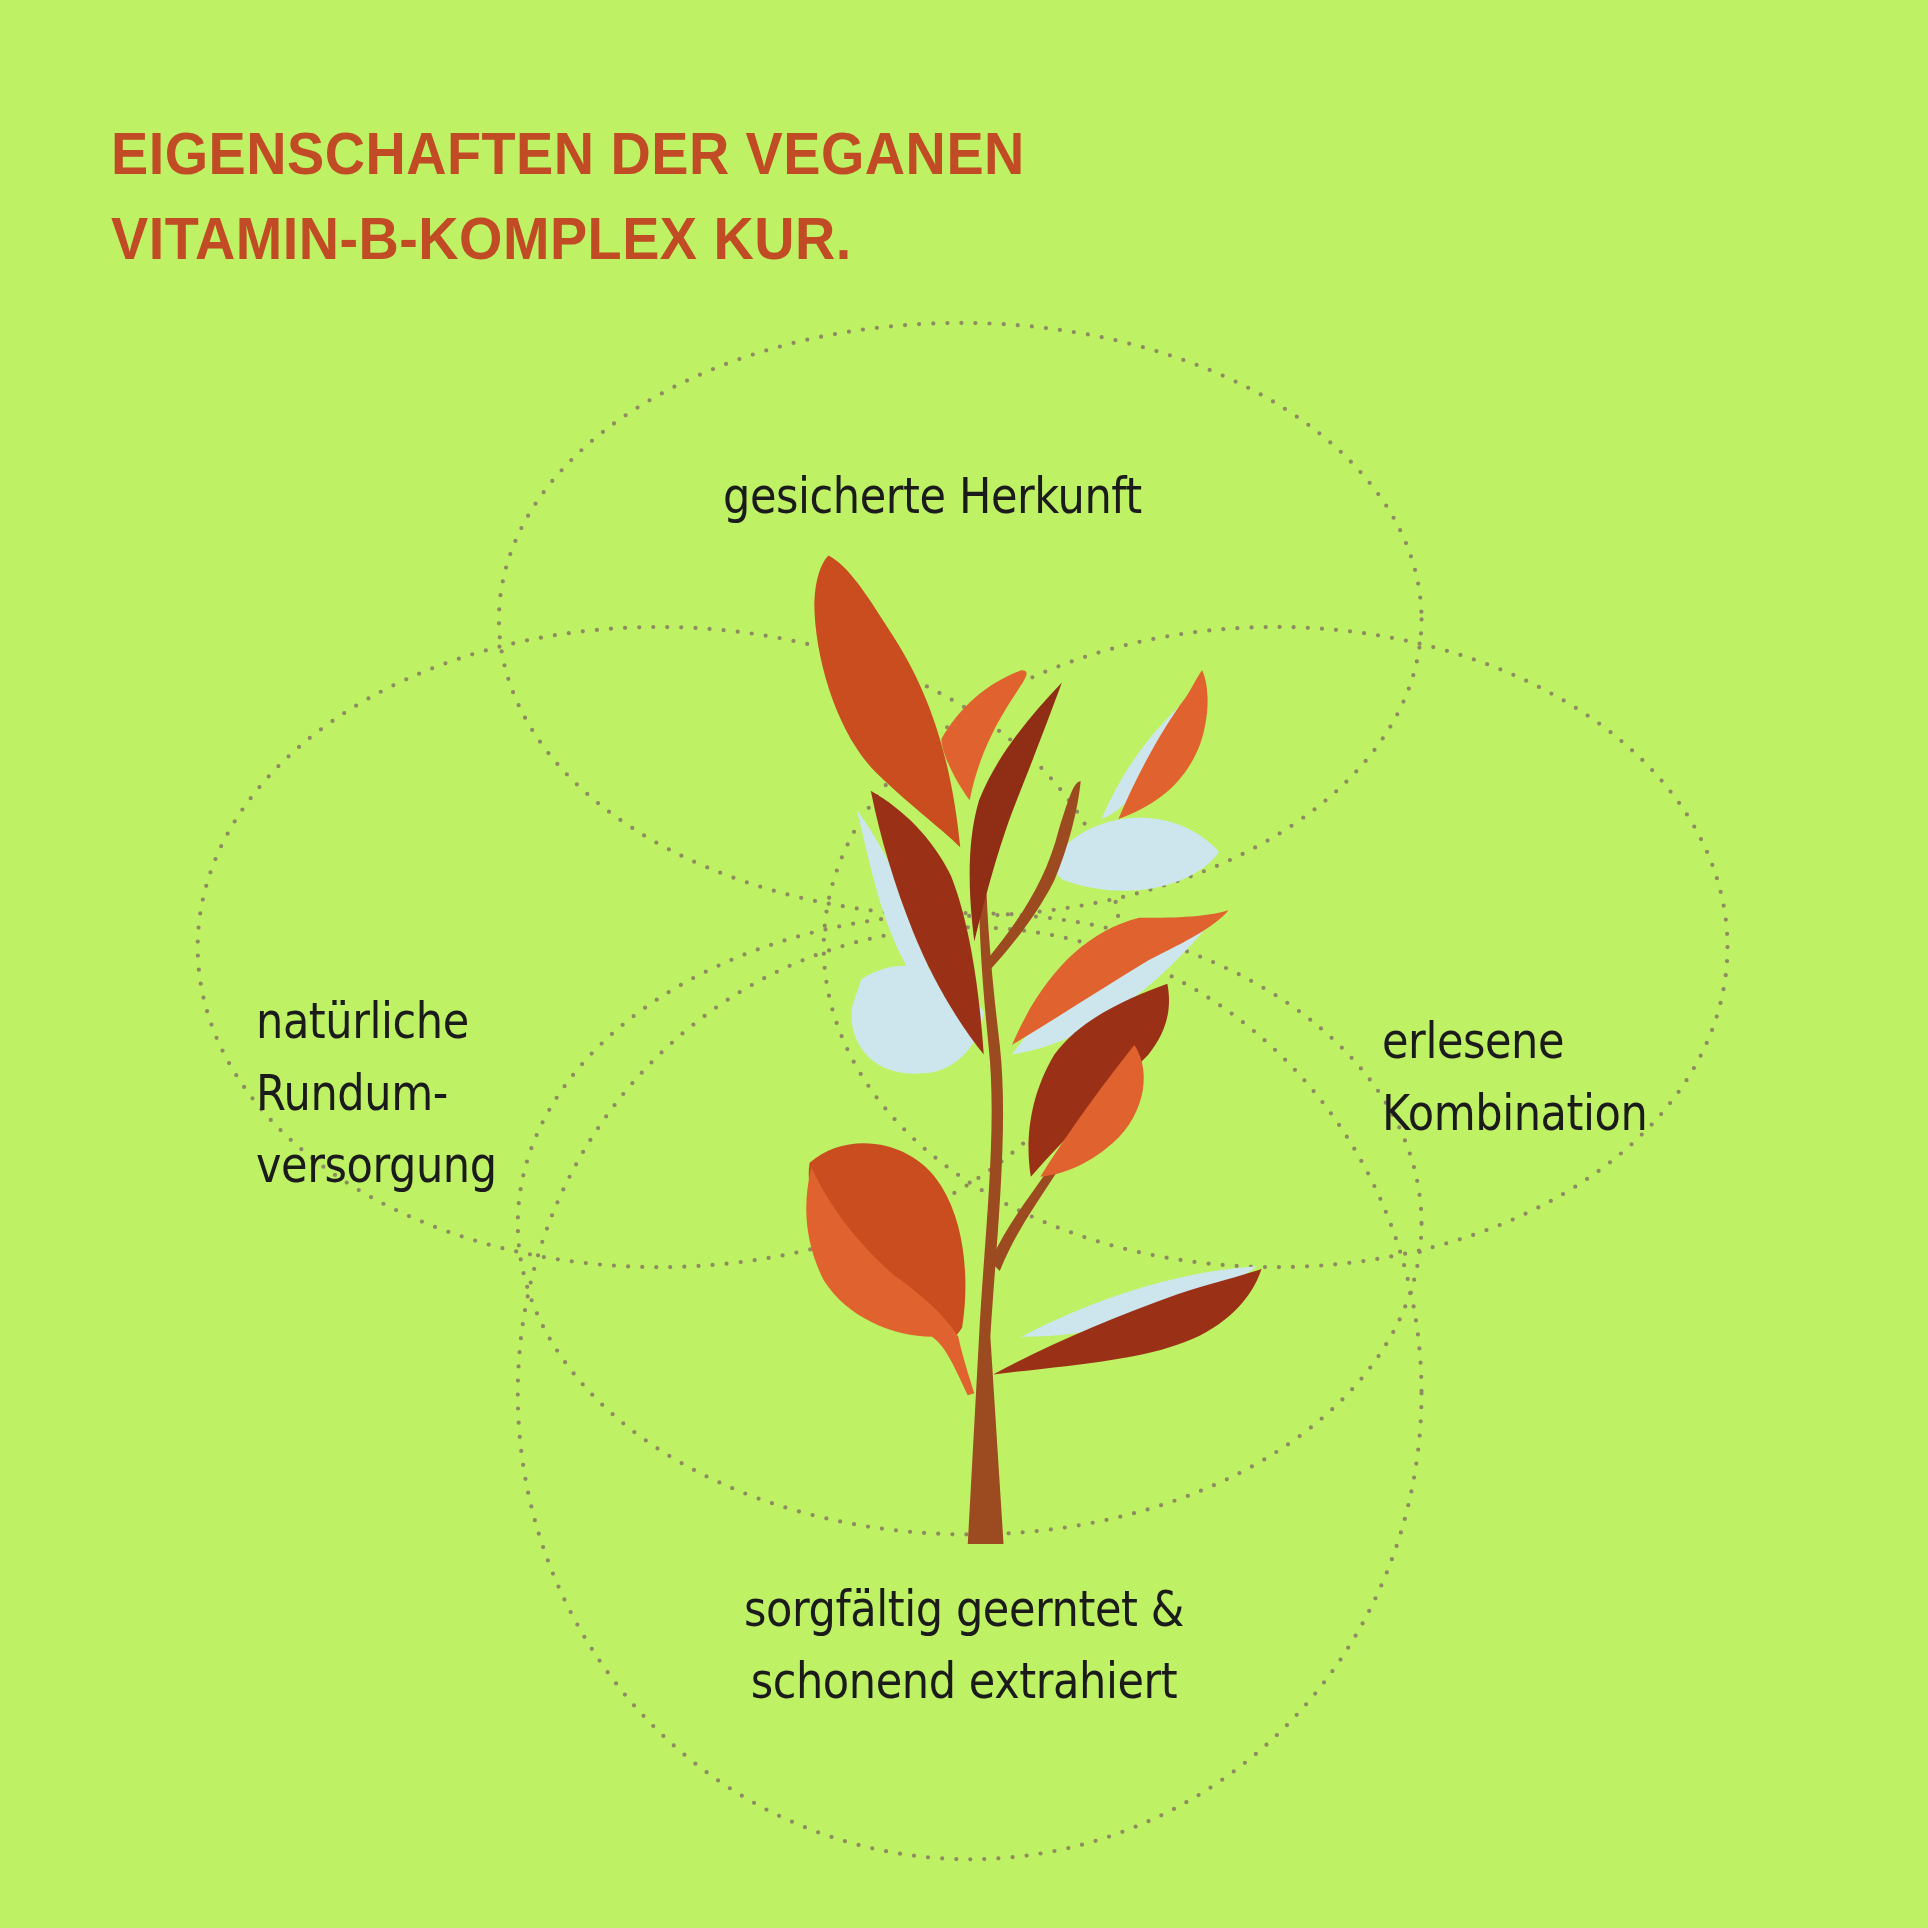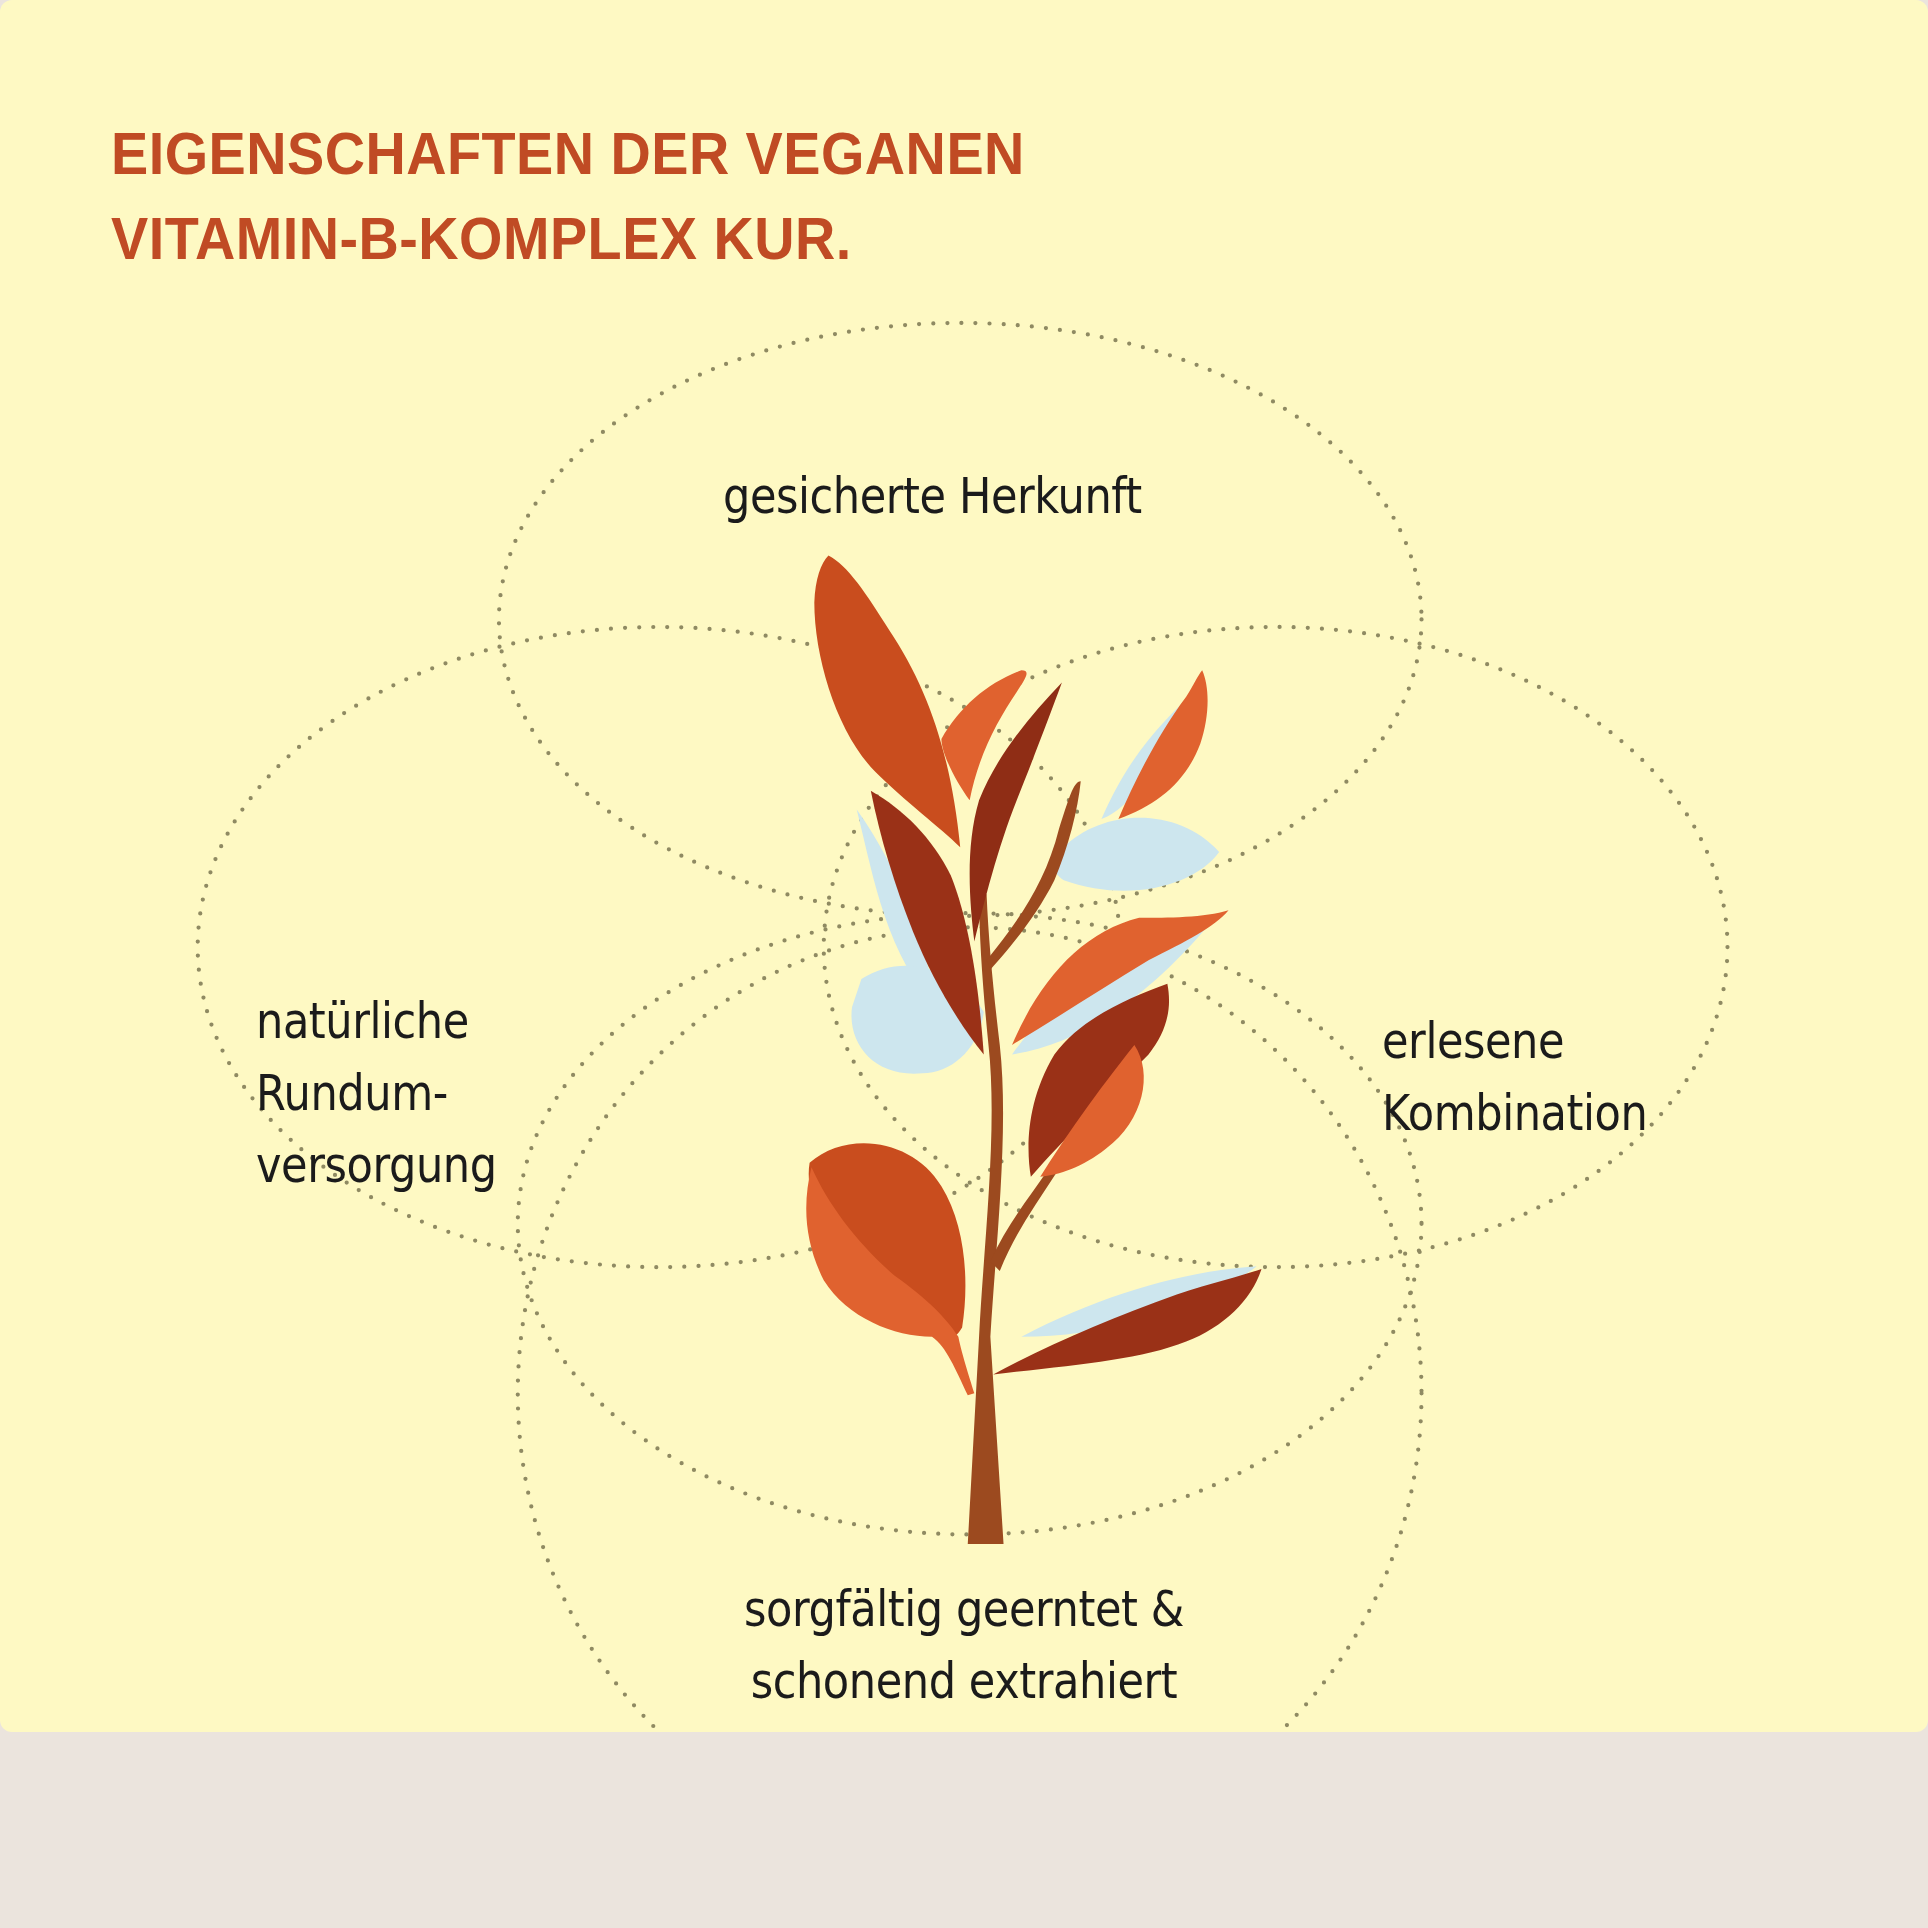--- a/index.html
+++ b/index.html
@@ -3,25 +3,24 @@
 <meta charset="utf-8">
 <style>
   html, body {
     margin: 0;
     padding: 0;
     background: #ebe4dd;
   }
   .canvas {
     position: relative;
     width: 1928px;
-    height: 1732px;
-    background: #fef9c3;
+    height: 1928px;
+    background: #bef264;
     overflow: hidden;
     font-family: "DejaVu Sans", sans-serif;
-    border-radius: 12px;
   }
   .title {
     position: absolute;
     left: 111px;
     top: 111px;
     margin: 0;
     color: #c04b24;
     font-family: "Liberation Sans", sans-serif;
     font-weight: bold;
     font-size: 60px;

